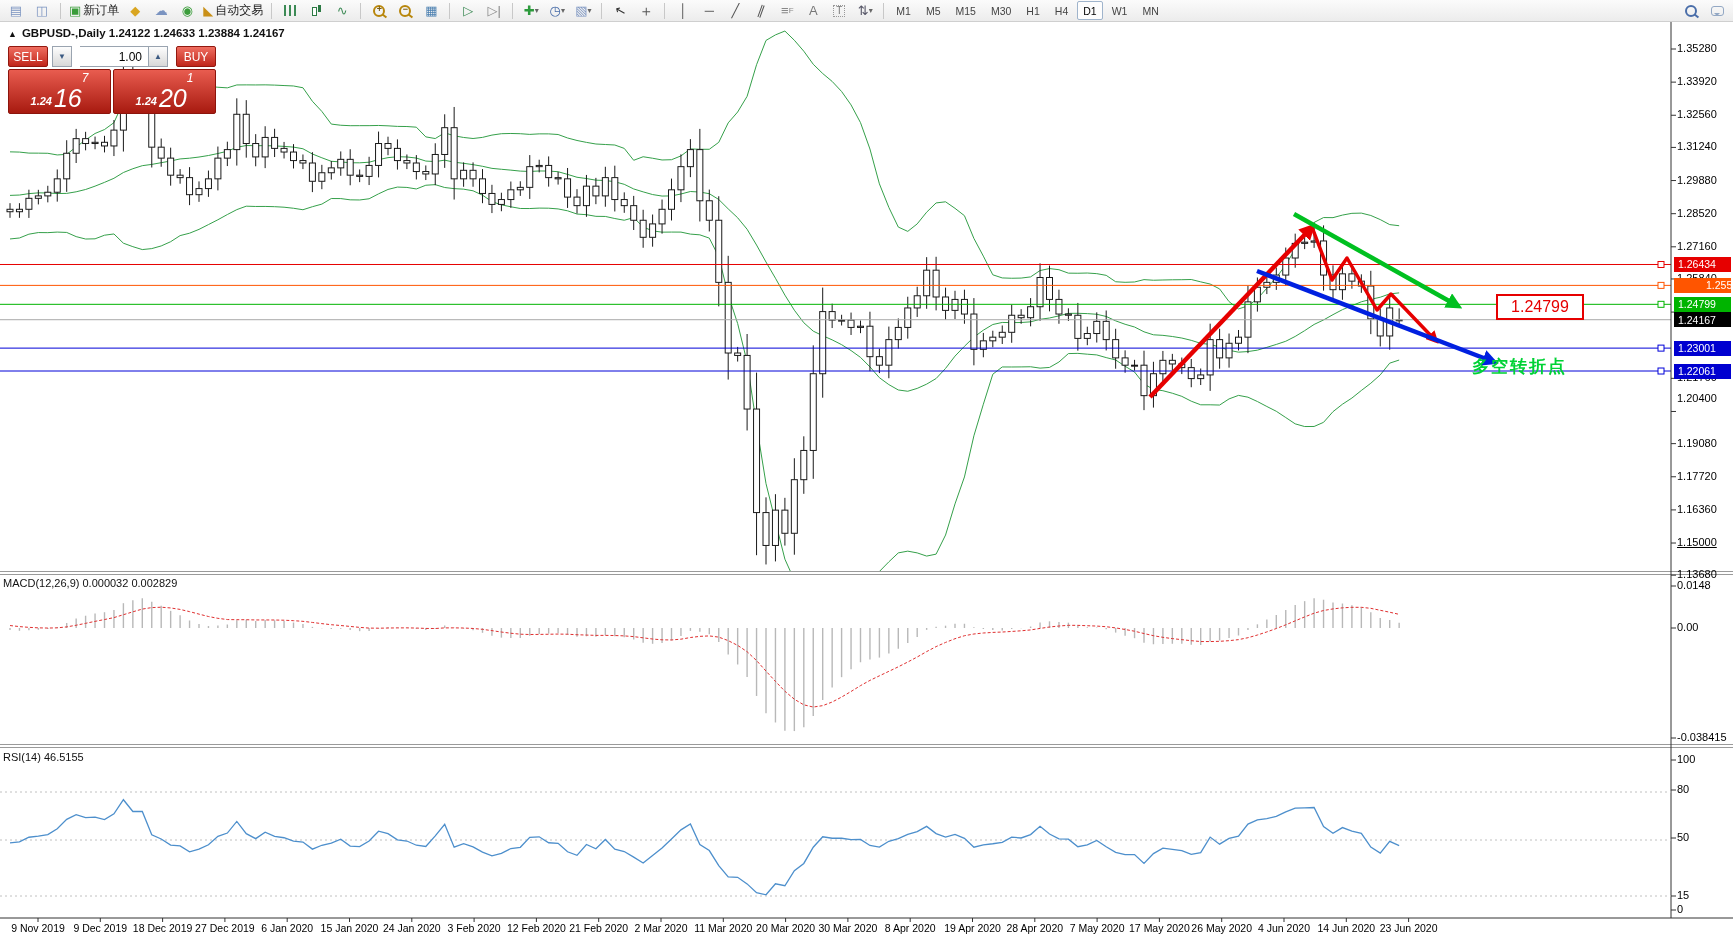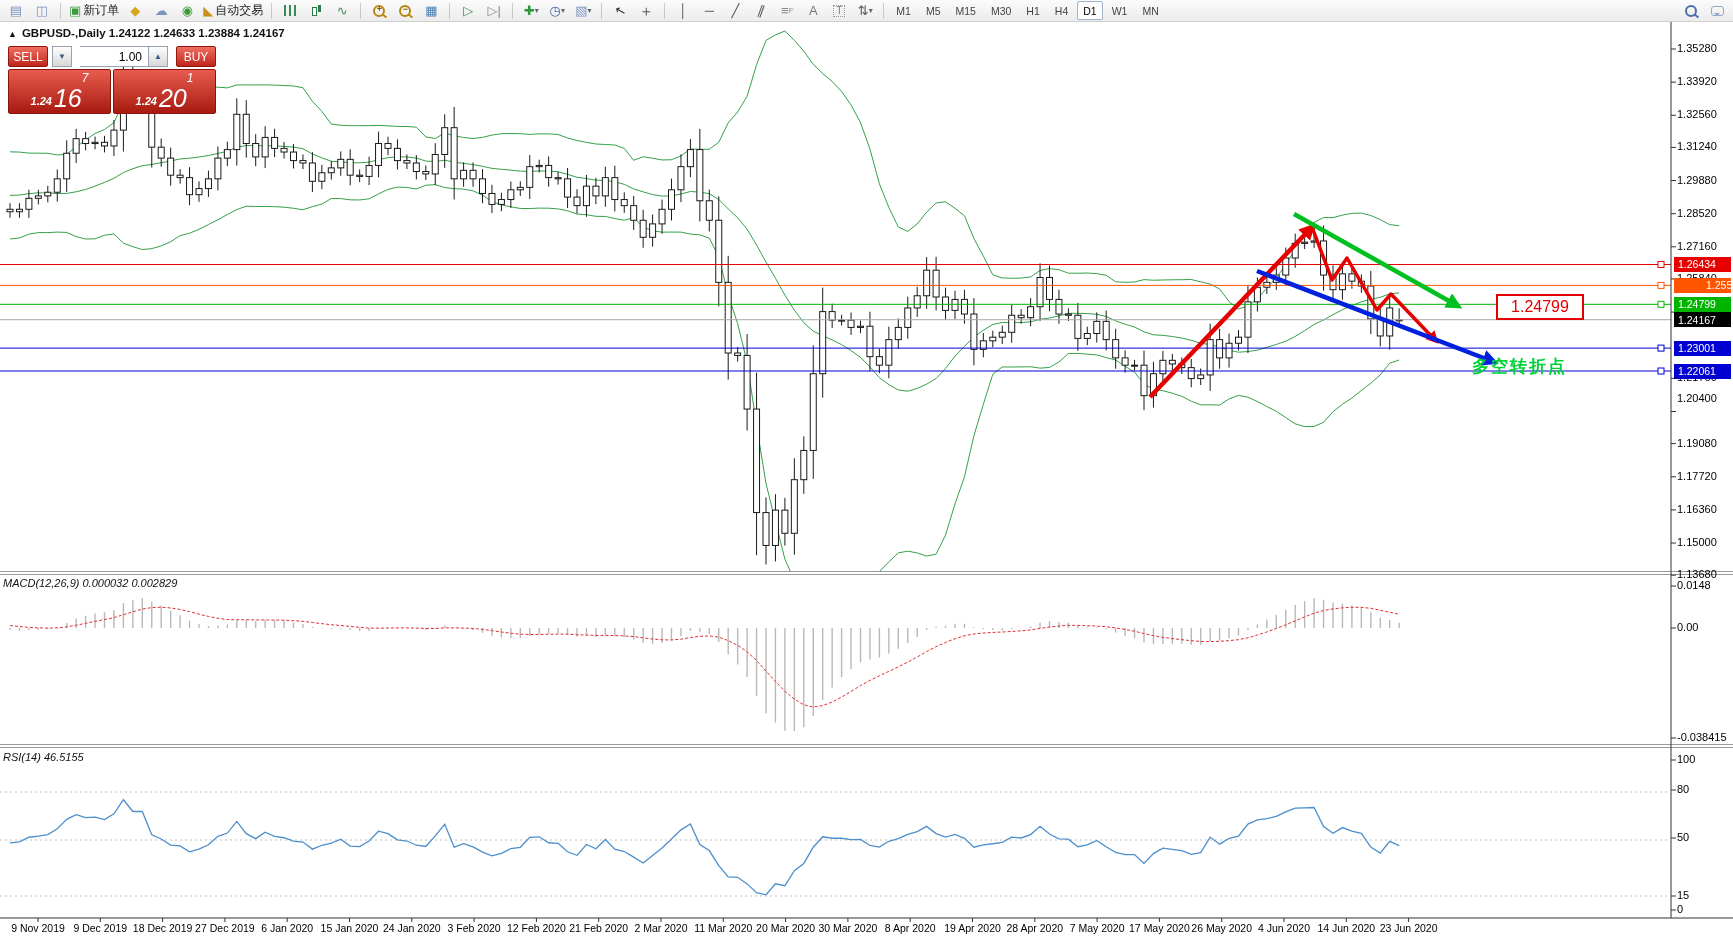--- a/index.html
+++ b/index.html
@@ -31,21 +31,21 @@
   .btn-red{background:linear-gradient(#ef6e60,#c0261b);border:1px solid #92180f;color:#fff;font-size:12px;display:flex;align-items:center;justify-content:center;border-radius:2px;}
   .sellbtn{width:42px;} .buybtn{width:42px;margin-left:6px;}
   .stepper{display:flex;margin-left:2px;}
   .step-btn{width:18px;background:linear-gradient(#fdfdfd,#d8d8d8);border:1px solid #9aa4b0;color:#3b5a82;font-size:8px;display:flex;align-items:center;justify-content:center;}
   .vol{width:62px;background:#fff;border:1px solid #9aa4b0;border-left:none;border-right:none;font-size:12px;display:flex;align-items:center;justify-content:flex-end;padding-right:6px;color:#000;margin-left:8px;}
   .row2{display:flex;gap:2px;margin-top:2px;height:45px;font-style:italic;}
   .bigprice{flex:1;background:linear-gradient(#e85c4f,#a81a10);border:1px solid #8c140c;border-radius:2px;color:#fff;display:flex;align-items:flex-end;justify-content:center;padding-bottom:2px;}
   .bp-small{font-size:11px;font-weight:bold;margin-right:2px;line-height:1.6;}
   .bp-big{font-size:25px;line-height:0.95;}
   .bp-sup{font-size:12px;line-height:1;align-self:flex-start;margin-top:2px;}
-  .pane-label{position:absolute;font-size:11px;color:#111;z-index:20;font-style:italic;}
+  .pane-label{position:absolute;font-size:11px;color:#111;z-index:20;}
   .callout{position:absolute;left:1496px;top:294px;width:84px;height:22px;border:2px solid #e60000;background:#fff;color:#e60000;font-size:16px;display:flex;align-items:center;justify-content:center;z-index:25;}
   .annot{position:absolute;left:1472px;top:355px;font-size:17px;font-weight:bold;color:#00d235;letter-spacing:2px;z-index:25;}
   .badge{position:absolute;left:1674px;width:57px;height:15px;color:#fff;font-size:10.5px;display:flex;align-items:center;padding-left:4px;box-sizing:border-box;z-index:15;}
   .tick-lbl{position:absolute;left:1677px;font-size:11px;color:#000;z-index:5;}
   .date-lbl{position:absolute;top:922px;font-size:10.5px;color:#000;transform:translateX(-50%);white-space:nowrap;z-index:5;}
   svg{position:absolute;left:0;top:0;z-index:1;}
 </style>
 </head>
 <body>
 
@@ -767,21 +767,21 @@
       <div class="tick-lbl" style="top: 173.544px;">1.29880</div>
       <div class="tick-lbl" style="top: 206.674px;">1.28520</div>
       <div class="tick-lbl" style="top: 239.803px;">1.27160</div>
       <div class="tick-lbl" style="top: 271.958px;">1.25840</div>
       <div class="tick-lbl" style="top: 305.088px;">1.24480</div>
       <div class="tick-lbl" style="top: 371.347px;">1.21760</div>
       <div class="tick-lbl" style="top: 392px;">1.20400</div>
       <div class="tick-lbl" style="top: 436.632px;">1.19080</div>
       <div class="tick-lbl" style="top: 469.762px;">1.17720</div>
       <div class="tick-lbl" style="top: 502.891px;">1.16360</div>
-      <div class="tick-lbl" style="top: 536.021px;">1.15000</div>
+      <div class="tick-lbl" style="top: 536.021px; text-decoration: underline;">1.15000</div>
       <div class="tick-lbl" style="top: 568.176px;">1.13680</div>
       <div class="tick-lbl" style="top: 579px;">0.0148</div>
       <div class="tick-lbl" style="top: 621px;">0.00</div>
       <div class="tick-lbl" style="top: 731px;">-0.038415</div>
       <div class="tick-lbl" style="top: 753px;">100</div>
       <div class="tick-lbl" style="top: 783px;">80</div>
       <div class="tick-lbl" style="top: 831px;">50</div>
       <div class="tick-lbl" style="top: 889px;">15</div>
       <div class="tick-lbl" style="top: 903px;">0</div>
       <div class="badge" style="top: 256.989px; background: rgb(230, 0, 0);">1.26434</div>

